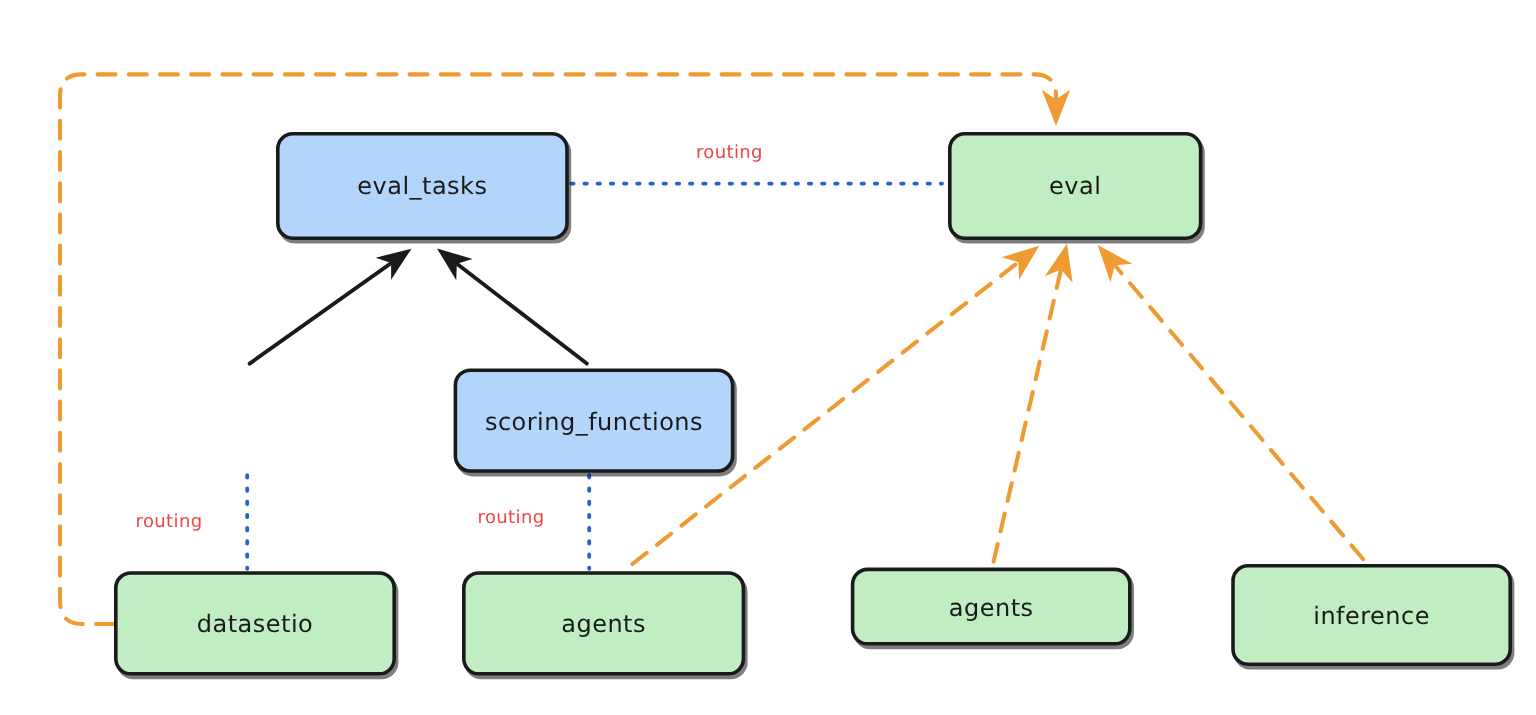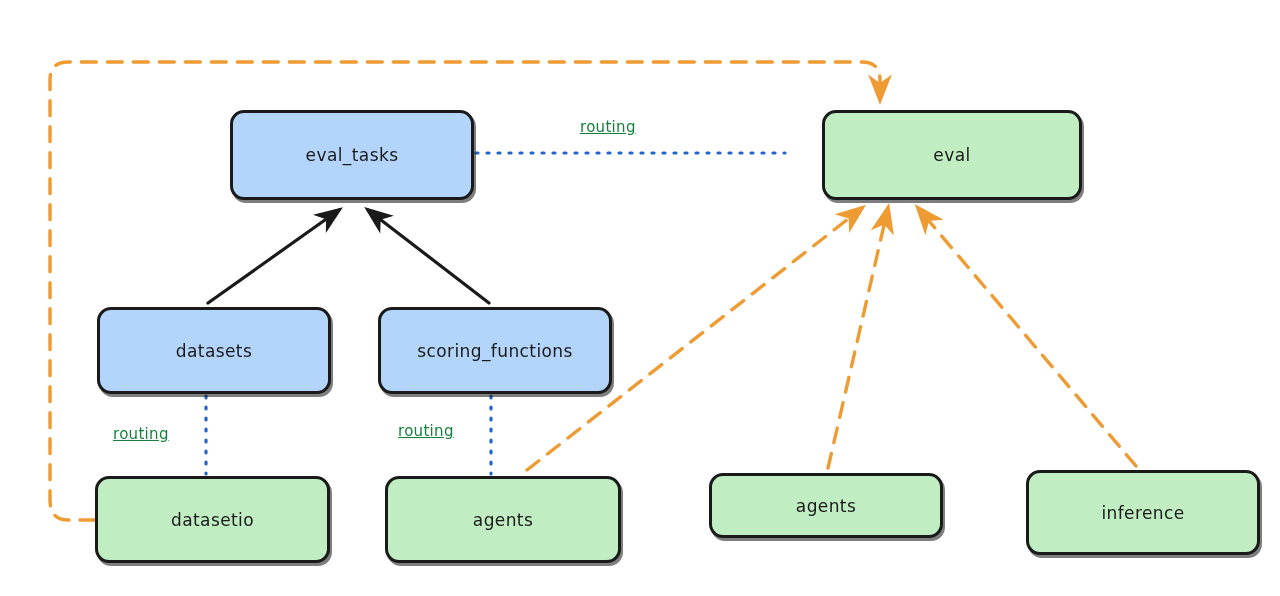--- a/index.html
+++ b/index.html
@@ -28,33 +28,32 @@
     box-sizing: border-box;
     border: 3px solid #1a1a1a;
     border-radius: 14px;
     display: flex;
     align-items: center;
     justify-content: center;
     box-shadow: 2px 3px 0 rgba(20,20,20,0.55);
   }
   .node-label {
     font-family: "DejaVu Sans", sans-serif;
-    font-size: 17px;
+    font-size: 20px;
     color: #1a1a1a;
     letter-spacing: 0.4px;
     white-space: nowrap;
   }
   .edge-label {
     position: absolute;
     font-family: "DejaVu Sans", sans-serif;
     font-size: 15px;
-    color: #15803d;
+    color: #ef4444;
     white-space: nowrap;
     letter-spacing: 0.3px;
-    text-decoration: underline;
   }
 </style>
 </head>
 <body>
 
 <div id="canvas">
 
   <svg id="edge-layer" viewBox="0 0 1280 596" xmlns="http://www.w3.org/2000/svg">
     <defs>
       <marker id="arrow-black" markerWidth="11" markerHeight="11" refX="8" refY="4" orient="auto" markerUnits="strokeWidth">
@@ -81,27 +80,24 @@
 
     <line x1="206" y1="396" x2="206" y2="474" stroke="#2266cc" stroke-width="3.2" stroke-dasharray="2,9" stroke-linecap="round"></line>
 
     <line x1="491" y1="396" x2="491" y2="474" stroke="#2266cc" stroke-width="3.2" stroke-dasharray="2,9" stroke-linecap="round"></line>
   </svg>
 
   <div class="node" style="left:230px; top:110px; width:244px; height:90px; background:#b3d4fb;">
     <span class="node-label">eval_tasks</span>
   </div>
 
-  <div class="node" style="left:822px; top:110px; width:260px; height:90px; background:#c1edc3;">
+  <div class="node" style="left:790px; top:110px; width:212px; height:90px; background:#c1edc3;">
     <span class="node-label">eval</span>
   </div>
 
-  <div class="node" style="left:97px; top:307px; width:234px; height:87px; background:#b3d4fb;">
-    <span class="node-label">datasets</span>
-  </div>
 
   <div class="node" style="left:378px; top:307px; width:234px; height:87px; background:#b3d4fb;">
     <span class="node-label">scoring_functions</span>
   </div>
 
   <div class="node" style="left:95px; top:476px; width:235px; height:87px; background:#c1edc3;">
     <span class="node-label">datasetio</span>
   </div>
 
   <div class="node" style="left:385px; top:476px; width:236px; height:87px; background:#c1edc3;">

